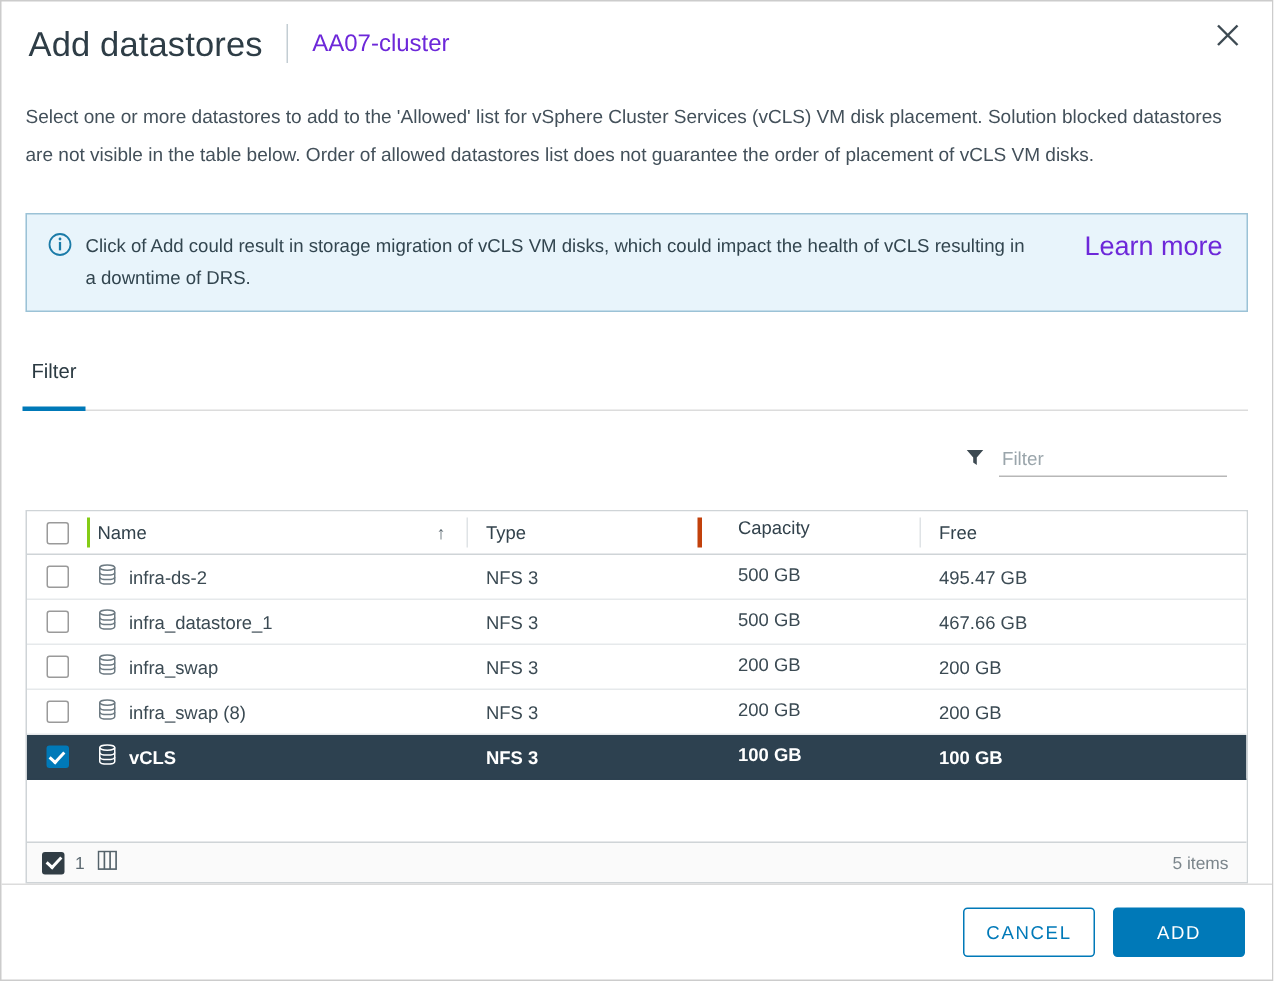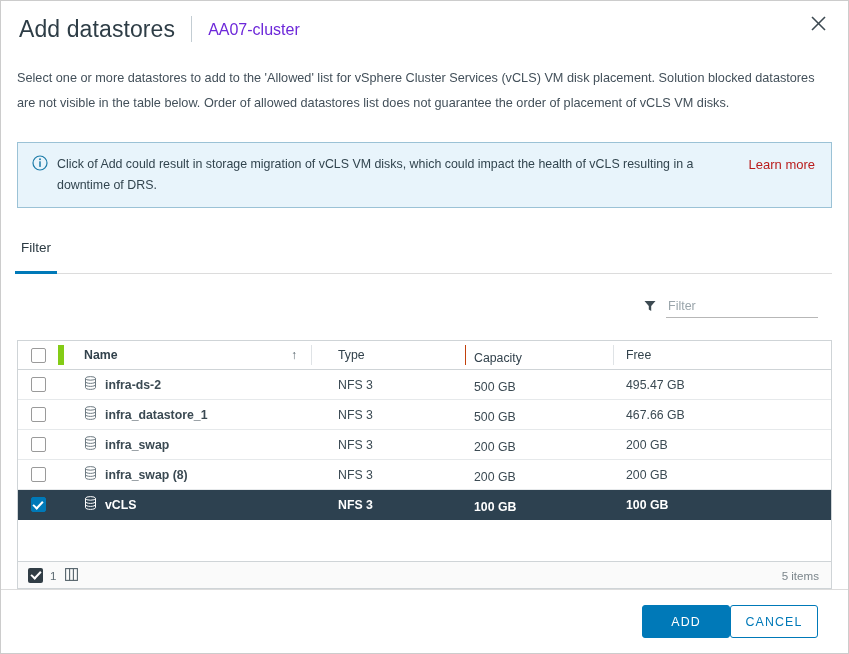--- a/index.html
+++ b/index.html
@@ -81,22 +81,22 @@
   }
   .banner-text {
     flex: 1;
     font-size: 12.4px;
     line-height: 21px;
     color: #32454f;
     padding-right: 10px;
   }
   .banner-link {
     flex: 0 0 auto;
-    font-size: 13px;
-    color: #b91c1c;
+    font-size: 18px;
+    color: #6d28d9;
     text-decoration: none;
     cursor: pointer;
     line-height: 21px;
     padding-right: 4px;
     margin-left: 24px;
   }
   
   .tabs {
     display: flex;
     margin-top: 18px;
@@ -152,28 +152,28 @@
     border-bottom: 1px solid #cfd4d7;
     background: #fff;
     font-size: 12.3px;
     color: #32424c;
     box-sizing: border-box;
   }
   .cb-cell {
     width: 40px; flex: 0 0 40px;
     display: flex; align-items: center; justify-content: center;
   }
-  .col-name { flex: 0 0 253px; padding-left: 20px; box-sizing: border-box;
-              display: flex; align-items: center; border-left: 6px solid #84cc16;
-              height: 18px; font-weight: bold; }
-  .col-type { flex: 0 0 154px; padding-left: 26px; box-sizing: border-box;
+  .col-name { flex: 0 0 253px; padding-left: 5px; box-sizing: border-box;
+              display: flex; align-items: center; border-left: 2px solid #84cc16;
+              height: 18px; }
+  .col-type { flex: 0 0 154px; padding-left: 12px; box-sizing: border-box;
               display: flex; align-items: center; border-left: 1px solid #dfe3e6;
               height: 18px; }
-  .col-cap  { flex: 0 0 148px; padding-left: 8px; box-sizing: border-box;
-              display: flex; align-items: flex-end; border-left: 1px solid #c2410c;
+  .col-cap  { flex: 0 0 148px; padding-left: 24px; box-sizing: border-box;
+              display: flex; align-items: flex-start; border-left: 3px solid #c2410c;
               height: 18px; }
   .col-free { flex: 1; padding-left: 12px; box-sizing: border-box;
               display: flex; align-items: center; border-left: 1px solid #dfe3e6;
               height: 18px; }
   .thead .col-name, .thead .col-type, .thead .col-cap, .thead .col-free { height: 20px; }
   .sort-arrow { margin-left: auto; margin-right: 14px; color: #55636b; font-size: 12px; }
   .tbody { flex: 1; background: #fff; overflow: hidden; }
   .trow {
     display: flex; align-items: center;
     height: 30px;
@@ -454,17 +454,17 @@
             <line x1="8.4" y1="0.6" x2="8.4" y2="12.4" stroke="#55636b" stroke-width="1.1"></line>
           </svg>
         </span>
         <span class="items-count">5 items</span>
       </div>
 
     </div>
   </div>
 
   <div class="footer">
+    <div class="btn btn-secondary">CANCEL</div>
     <div class="btn btn-primary">ADD</div>
-    <div class="btn btn-secondary">CANCEL</div>
   </div>
 
 </div>
 
 </body></html>

